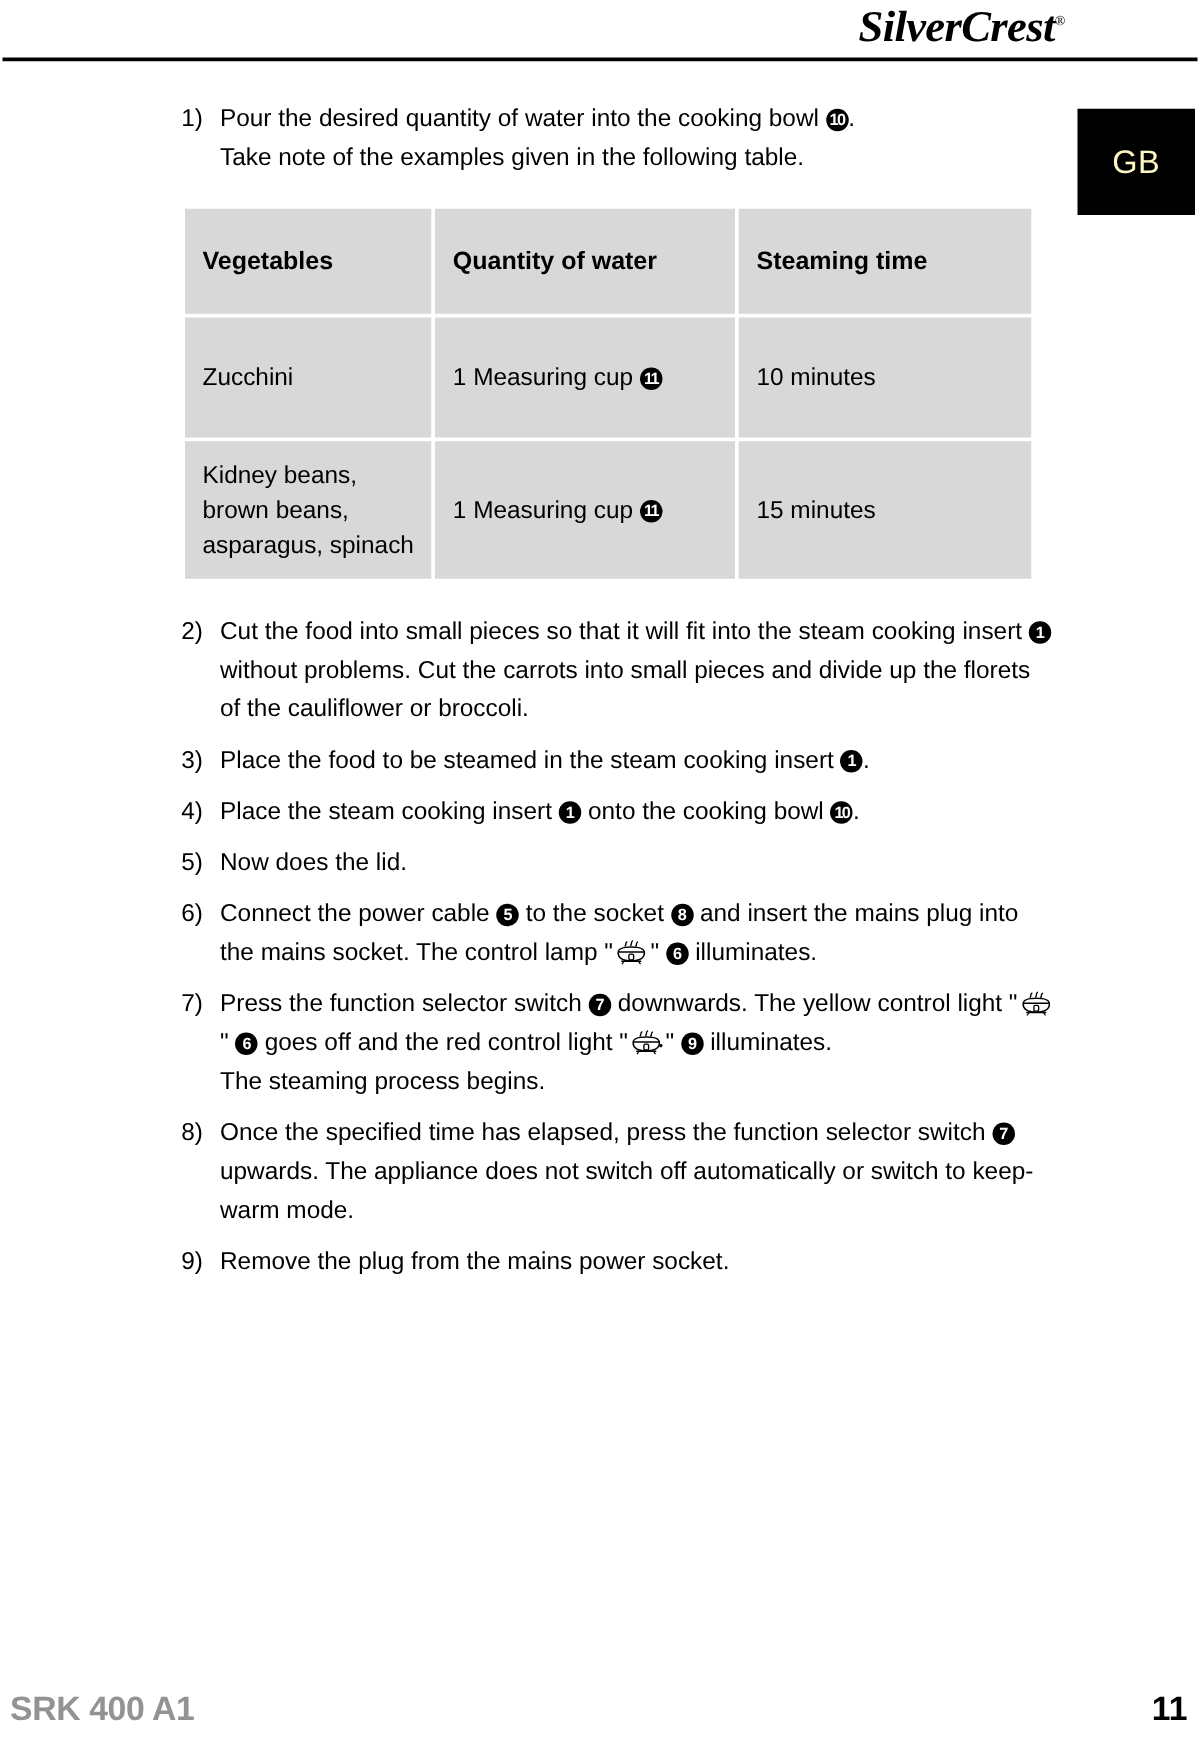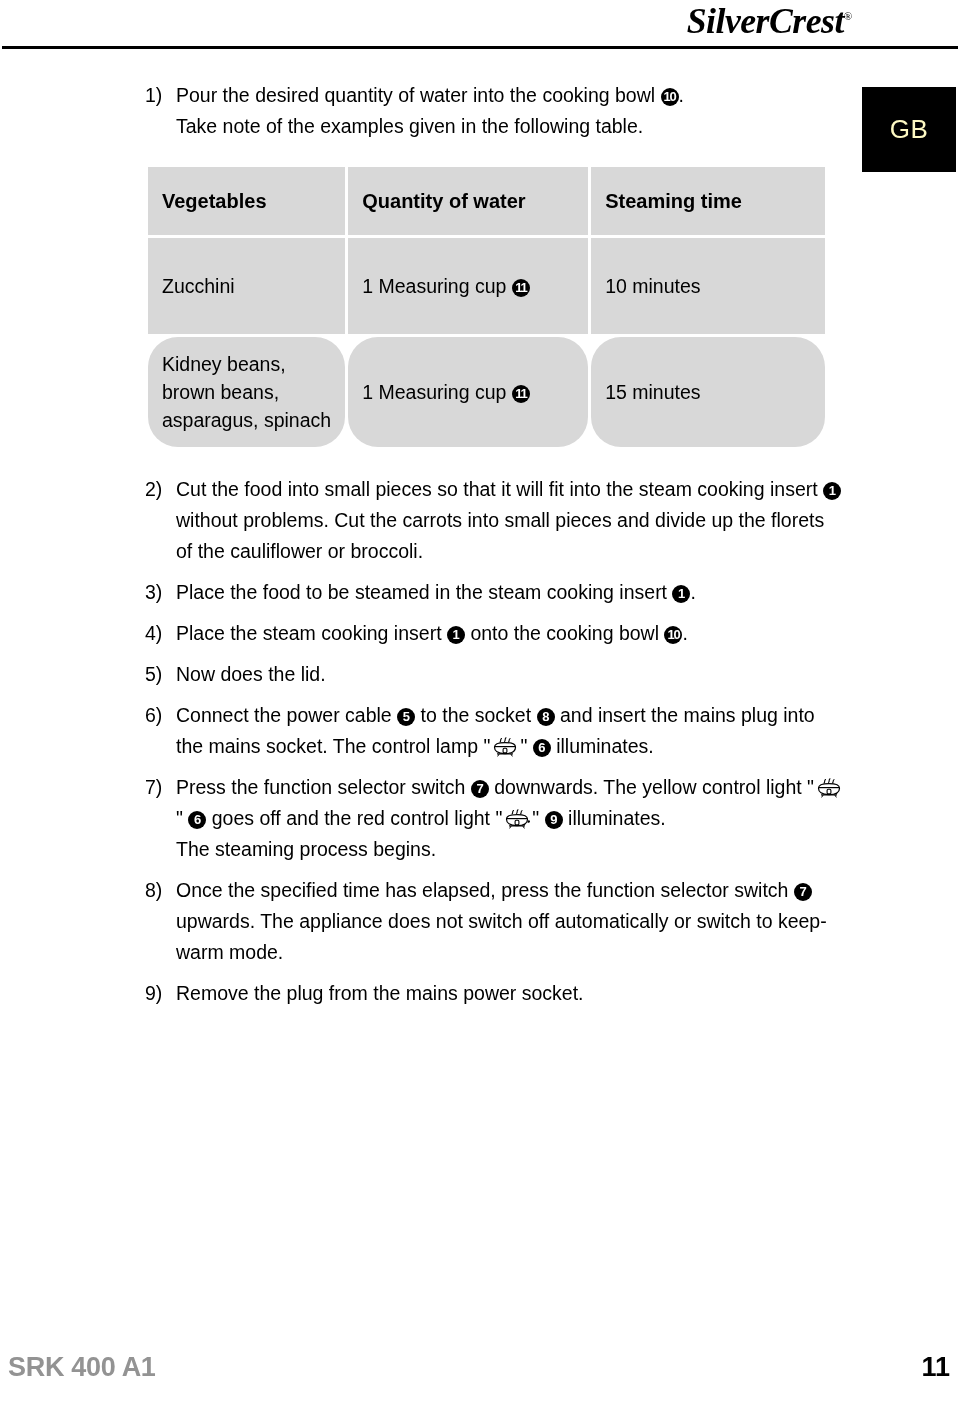--- a/index.html
+++ b/index.html
@@ -104,29 +104,28 @@
     background: #d8d8d8;
     text-align: left;
     vertical-align: middle;
     padding: 0 14px;
     font-weight: normal;
     font-size: 19.5px;
     line-height: 28px;
   }
   #veg-table thead th {
     font-weight: bold;
-    height: 68px;
+    height: 84px;
     font-size: 20px;
   }
   #veg-table tbody td {
     height: 96px;
   }
   #veg-table tbody tr.tall td {
     height: 110px;
-    border-radius: 30px;
   }
   .col-veg { width: 180px; }
   .col-qty { width: 232px; }
   .col-time { width: 225px; }
 
   
   .cnum {
     display: inline-block;
     width: 18px;
     height: 18px;

